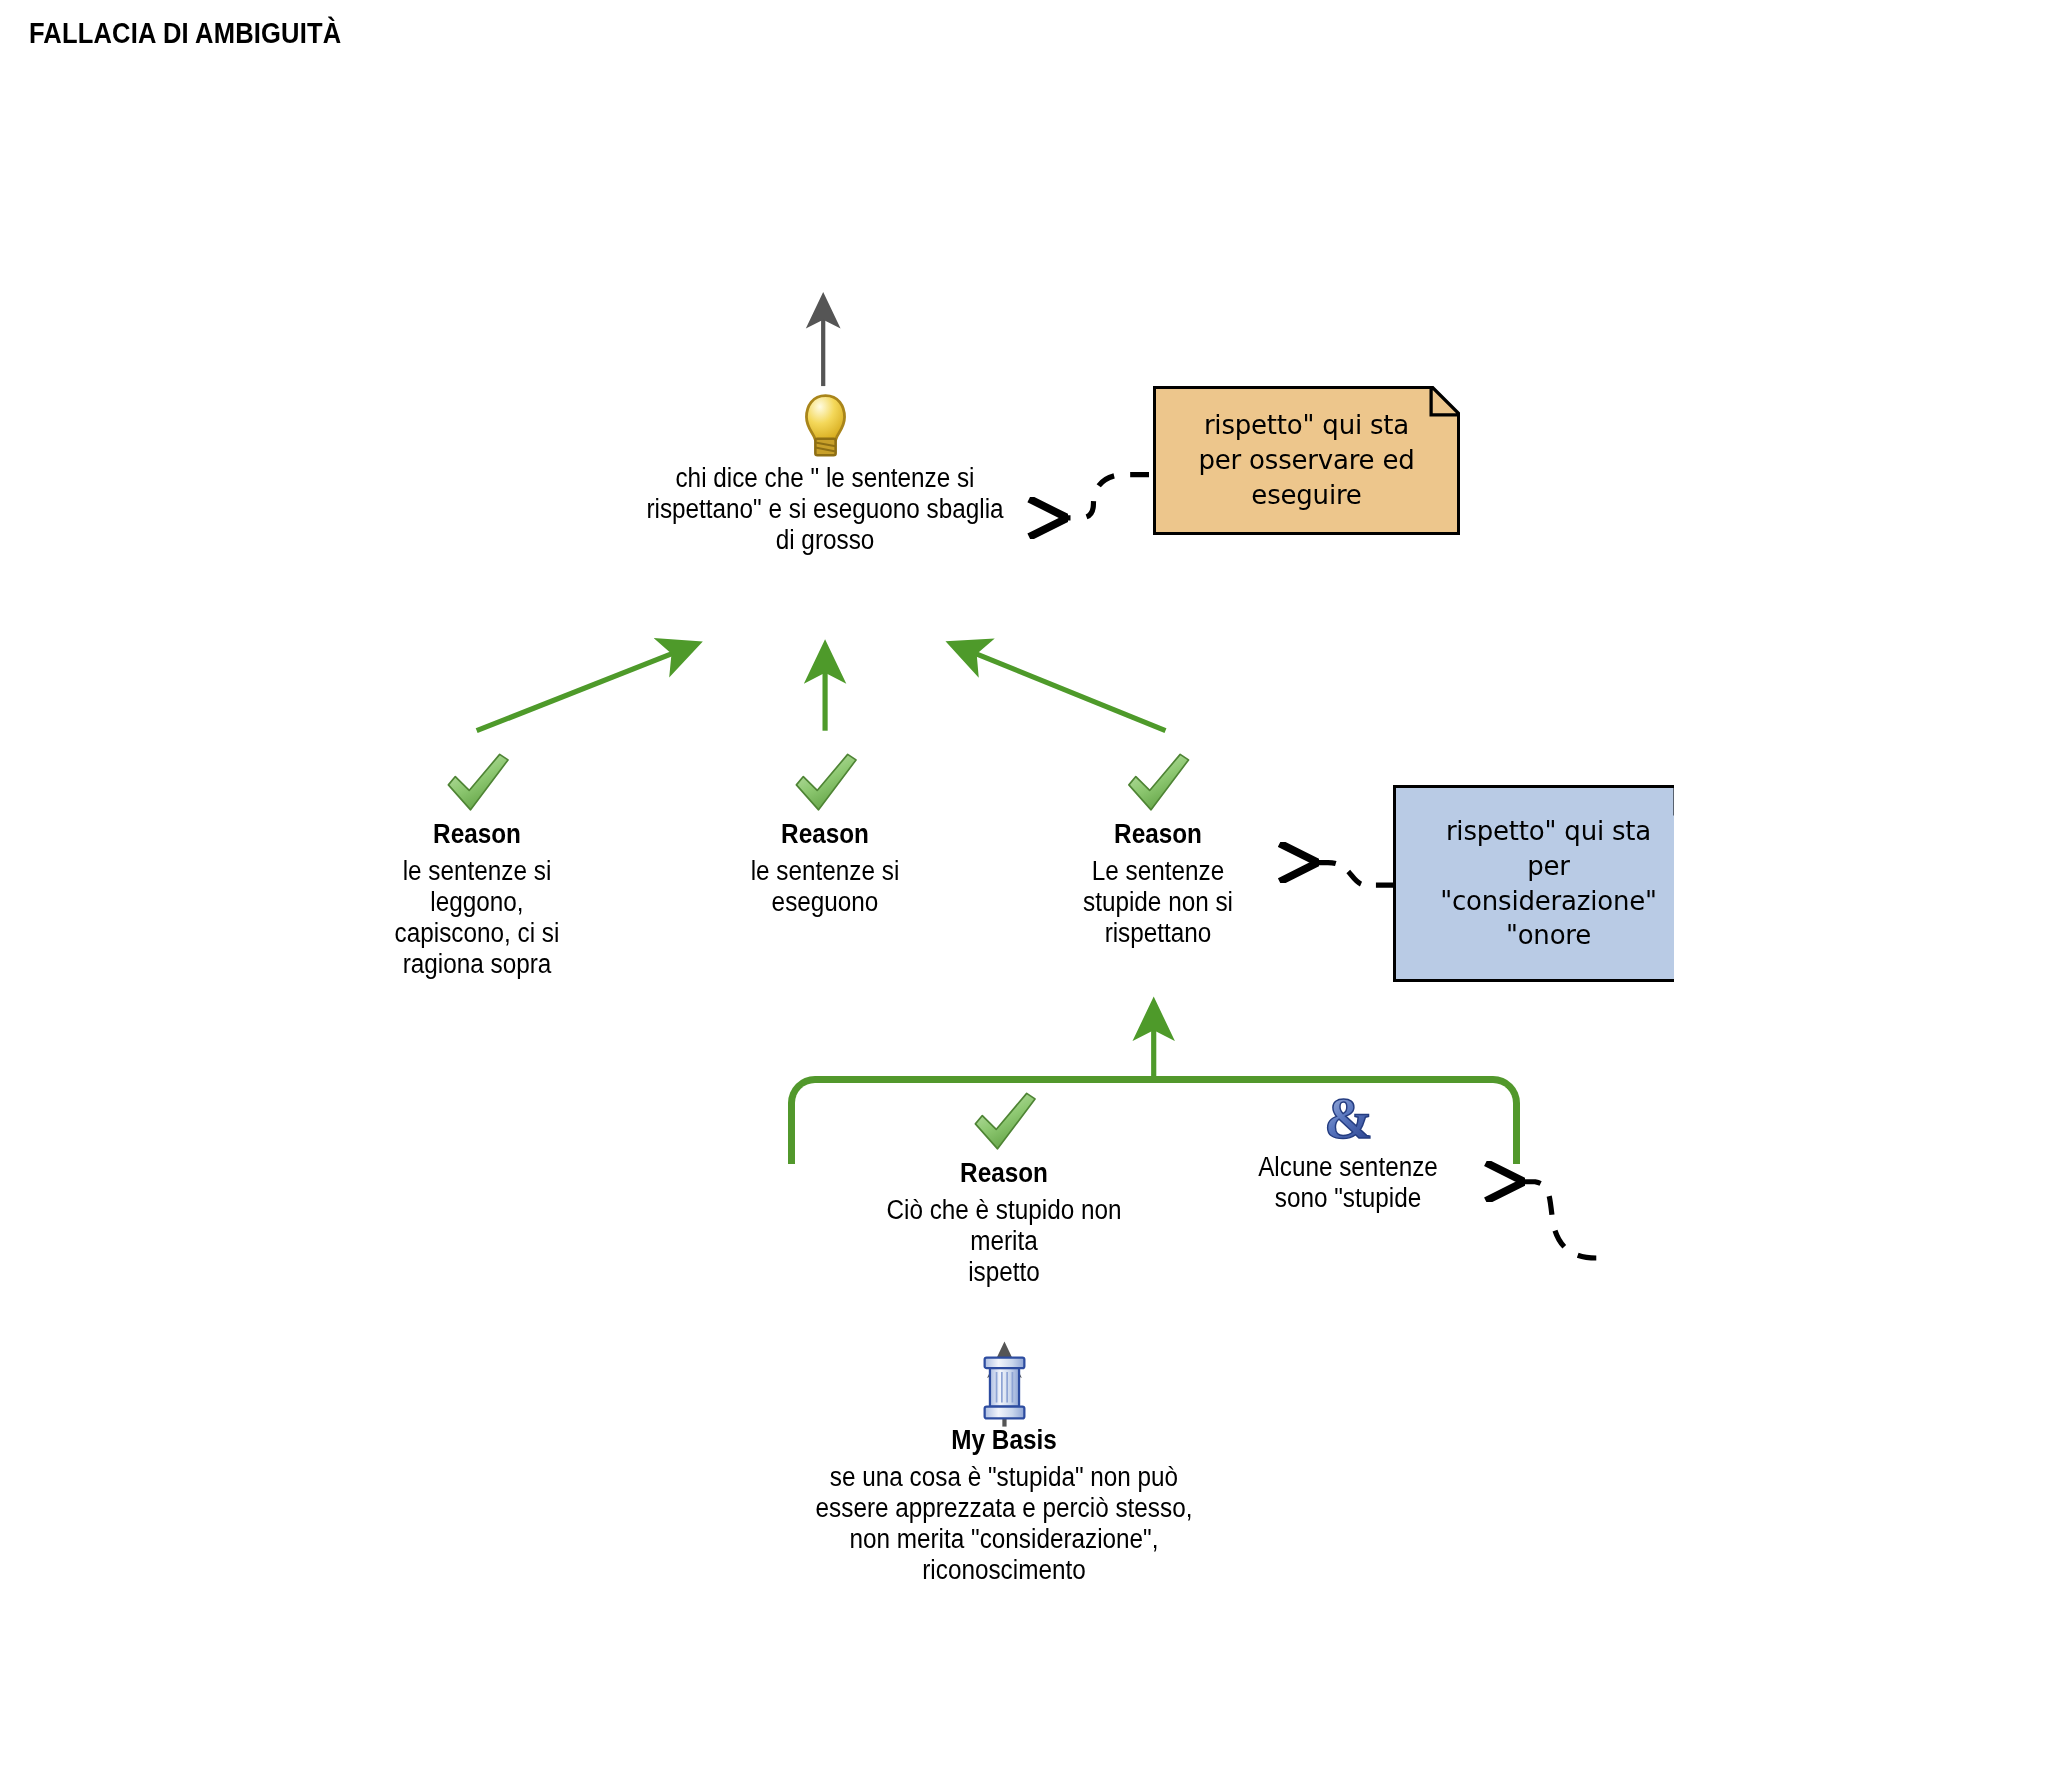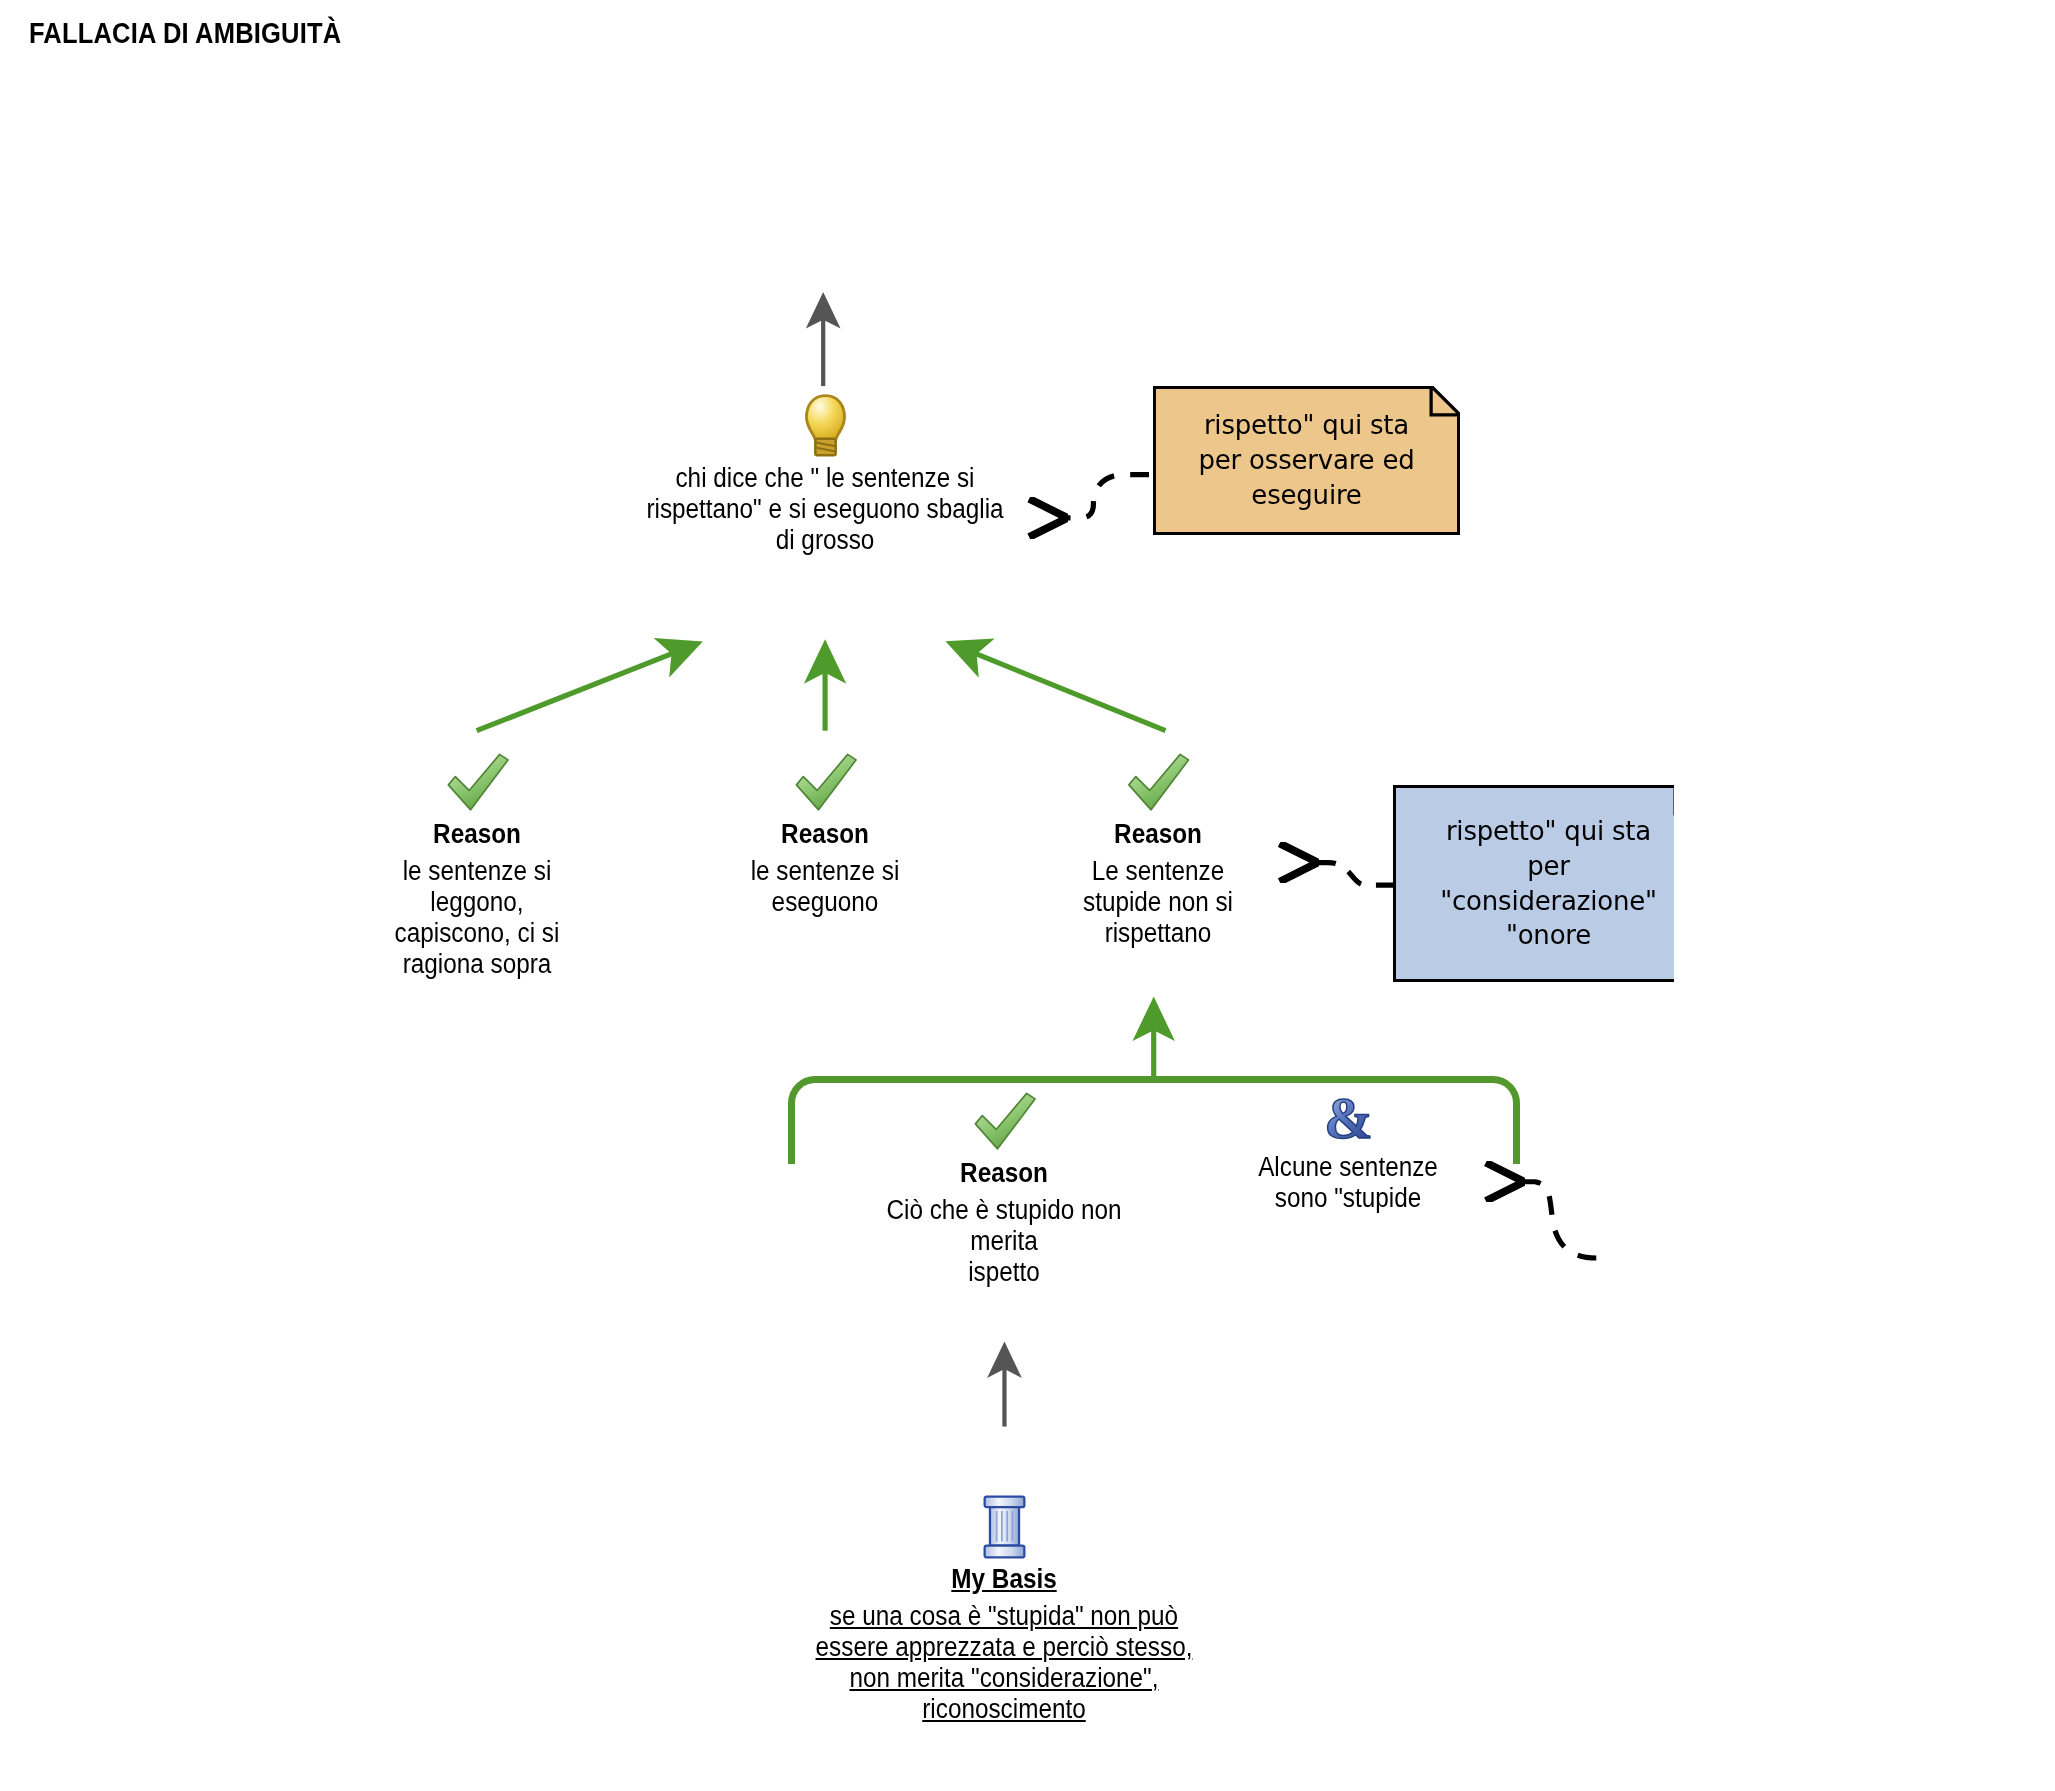--- a/index.html
+++ b/index.html
@@ -259,21 +259,21 @@
             <stop offset="1" stop-color="#2C4490"></stop>
           </linearGradient>
         </defs>
         <text x="17" y="35" text-anchor="middle" font-family="Liberation Serif, serif" font-size="44" font-weight="bold" fill="url(#amp)" stroke="#243C80" stroke-width="1.1">&amp;</text>
       </svg>
     </span>
     <div class="node-text tight">Alcune sentenze
 sono "stupide</div>
   </div>
 
-  <div class="node" style="left:1004px; top:1495px; width:532px;text-decoration:underline;">
+  <div class="node" style="left:1004px; top:1356px; width:532px;">
     <span class="node-icon">
       <svg width="45" height="64" viewBox="0 0 34 48">
         <defs>
           <linearGradient id="col" x1="0" y1="0" x2="1" y2="0">
             <stop offset="0" stop-color="#ADBEE2"></stop>
             <stop offset="0.35" stop-color="#F2F5FB"></stop>
             <stop offset="0.7" stop-color="#C9D6EC"></stop>
             <stop offset="1" stop-color="#8EA4D4"></stop>
           </linearGradient>
         </defs>

